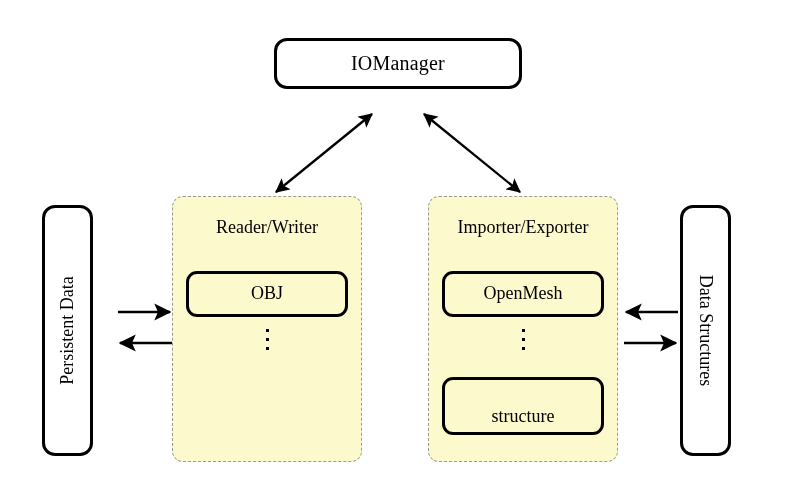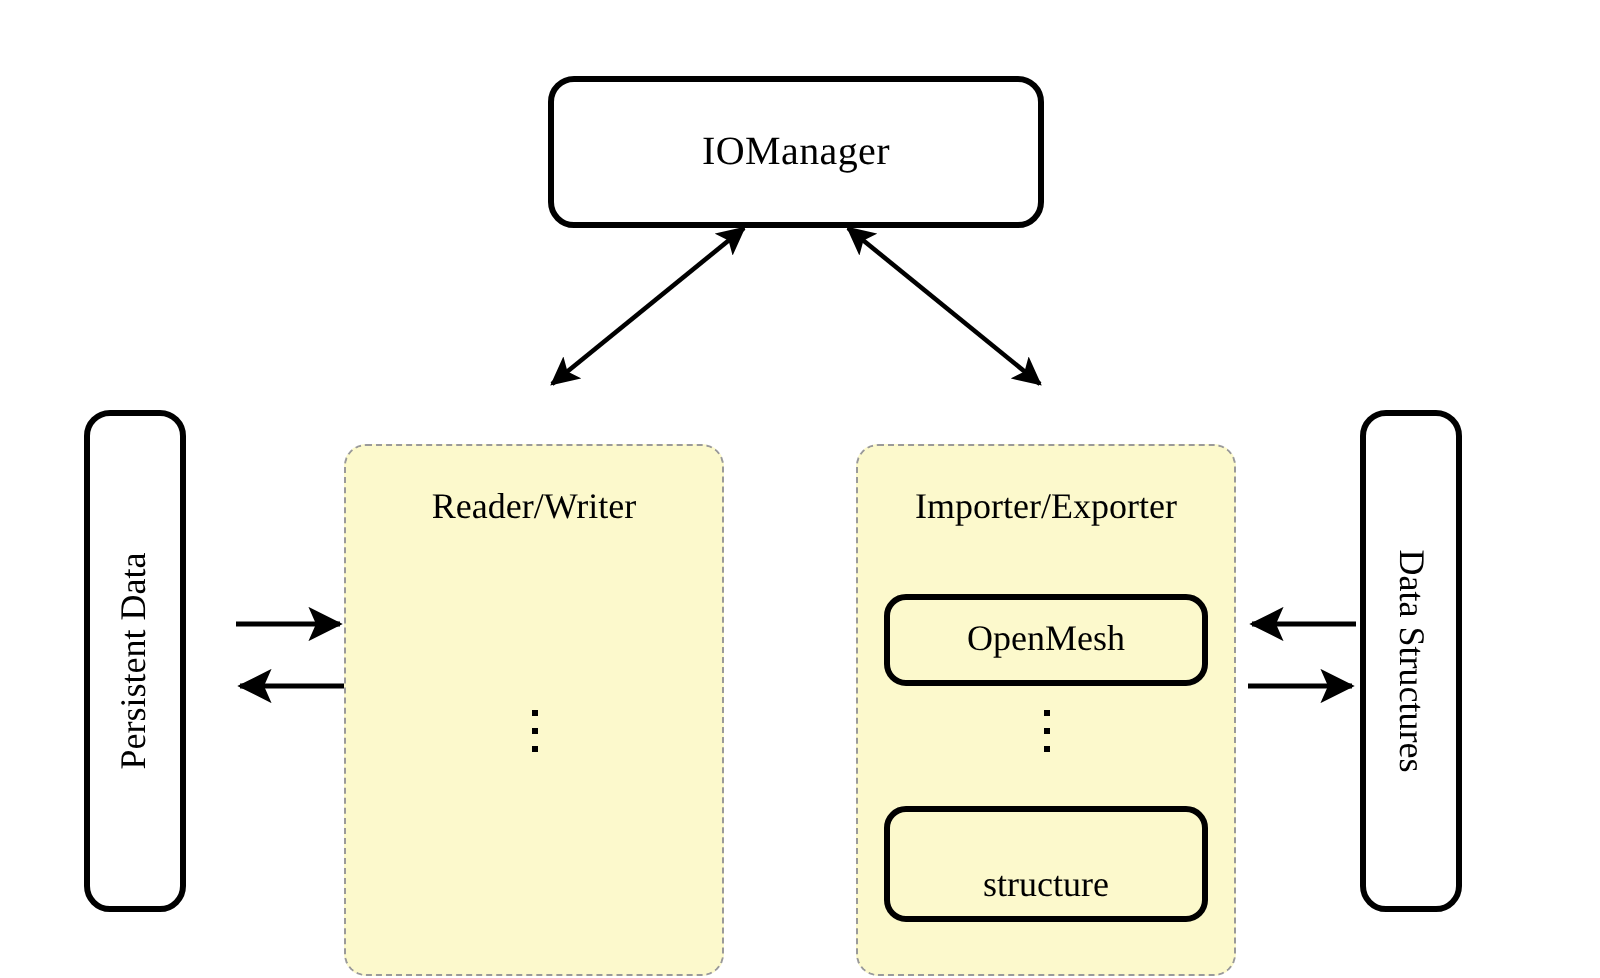--- a/index.html
+++ b/index.html
@@ -37,21 +37,21 @@
     border-radius: 13px;
     box-sizing: border-box;
     display: flex;
     align-items: center;
     justify-content: center;
   }
   .io-manager {
     left: 274px;
     top: 38px;
     width: 248px;
-    height: 76px;
+    height: 51px;
     font-family: Liberation Serif, serif;
   }
   .io-manager .label {
     font-size: 20px;
     letter-spacing: 0.2px;
   }
   .side-box {
     width: 51px;
     height: 251px;
   }
@@ -71,21 +71,20 @@
 
   
   .group-panel {
     position: absolute;
     background: #fcf9cc;
     border: 1.6px dashed #9a9a9a;
     border-radius: 11px;
     box-sizing: border-box;
     top: 196px;
     height: 266px;
-    margin-top: 26px;
   }
   #reader-writer-panel { left: 172px; width: 190px; }
   #importer-exporter-panel { left: 428px; width: 190px; }
 
   .group-title {
     position: absolute;
     top: 20px;
     left: 0;
     width: 100%;
     text-align: center;
@@ -172,20 +171,23 @@
     <span class="vlabel-up">Persistent Data</span>
   </div>
 
   <div class="solid-box side-box" id="data-structures-box">
     <span class="vlabel-down">Data Structures</span>
   </div>
 
   <div class="group-panel" id="reader-writer-panel">
     <div class="group-title">Reader/Writer</div>
 
+    <div class="inner-box slot-top">
+      <span>OBJ</span>
+    </div>
 
     <div class="vdots">
       <i></i>
         <i></i>
         <i></i>
     </div>
 
   </div>
 
   <div class="group-panel" id="importer-exporter-panel">

